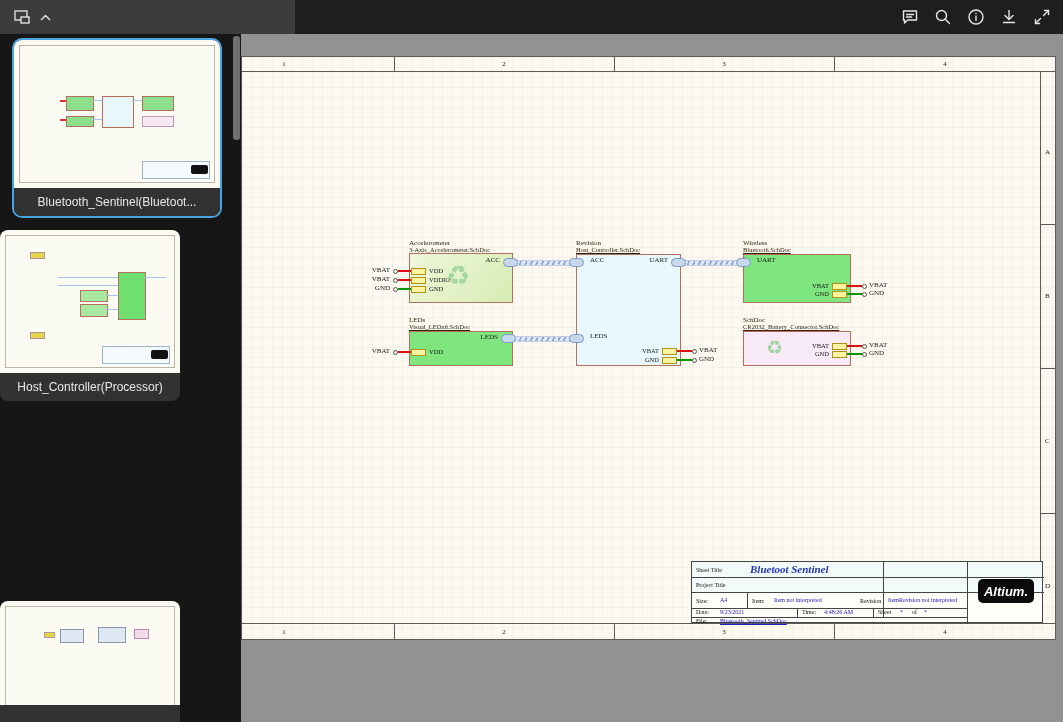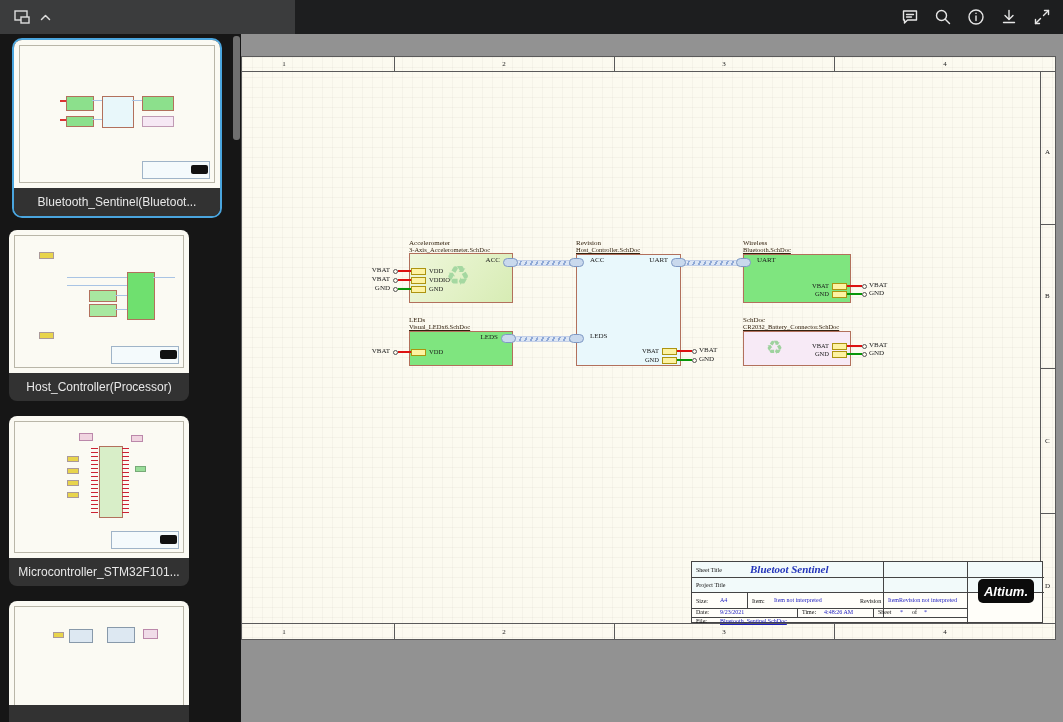--- a/index.html
+++ b/index.html
@@ -12,21 +12,21 @@
   .doc-sel .title{color:#ededed;font-size:13px;white-space:nowrap;}
   .tabs{position:absolute;left:437px;top:0;height:34px;display:flex;}
   .tab{width:48px;height:34px;display:flex;align-items:center;justify-content:center;color:#f0f0f0;font-size:12px;font-weight:700;letter-spacing:.3px;cursor:pointer;}
   .tab.active{background:#5b5b5b;}
   .tb-icons{position:absolute;right:8px;top:0;height:34px;display:flex;align-items:center;gap:7px;}
   .icon-btn{width:26px;height:26px;display:flex;align-items:center;justify-content:center;cursor:pointer;}
   .icon-btn svg{stroke:#e6e6e6;fill:none;stroke-width:1.4;stroke-linecap:round;stroke-linejoin:round;}
 
   
   .sidebar{position:absolute;left:0;top:34px;width:241px;height:688px;background:#161616;z-index:20;}
-  .thumb-card{position:absolute;left:9px;width:180px;cursor:pointer;}
+  .thumb-card{position:absolute;left:0;width:180px;cursor:pointer;}
   .thumb-card.selected{left:12px;width:206px;border:2px solid #4aa5de;border-radius:10px;overflow:hidden;}
   .thumb-preview{position:relative;background:#fbfaf3;width:100%;overflow:hidden;}
   .thumb-card:not(.selected) .thumb-preview{border-radius:8px 8px 0 0;}
   .thumb-label{background:#323232;color:#e8e8e8;font-size:12px;height:28px;display:flex;align-items:center;justify-content:center;white-space:nowrap;overflow:hidden;}
   .thumb-card:not(.selected) .thumb-label{border-radius:0 0 8px 8px;}
   .mini-border{position:absolute;left:5px;top:5px;right:5px;bottom:5px;border:1px solid #b9b6a8;}
   .mini-tb{position:absolute;right:10px;bottom:9px;width:66px;height:16px;border:1px solid #9fb4c8;background:#f4fafc;}
   .mini-logo{position:absolute;right:1px;top:3px;width:17px;height:9px;background:#111;border-radius:2px;}
   .mini-line{position:absolute;background:#a9c4e4;height:1px;}
   .scrollbar-thumb{position:absolute;left:233px;top:2px;width:7px;height:104px;background:#6f6f6f;border-radius:3px;}
@@ -157,39 +157,20 @@
         <div class="mini-line" style="left:144px;top:47px;width:22px;"></div>
         <div class="mini-line" style="left:106px;top:65px;width:12px;"></div>
         <div class="mini-line" style="left:106px;top:79px;width:12px;"></div>
         <div class="mini-tb">
             <div class="mini-logo"></div>
           </div>
       </div>
       <div class="thumb-label">Host_Controller(Processor)</div>
     </div>
 
-    <div class="thumb-card" style="top:382px;">
-      <div class="thumb-preview" style="height:142px;">
-        <div class="mini-border"></div>
-        <div class="abs" style="left:90px;top:30px;width:22px;height:70px;background:#d8eec8;border:1px solid #b2705c;"></div>
-        <div class="abs" style="left:82px;top:32px;width:7px;height:66px;background:repeating-linear-gradient(to bottom,#c23 0 1px,transparent 1px 4px);"></div>
-        <div class="abs" style="left:113px;top:32px;width:7px;height:66px;background:repeating-linear-gradient(to bottom,#c23 0 1px,transparent 1px 4px);"></div>
-        <div class="abs" style="left:58px;top:40px;width:10px;height:4px;background:#e8d44c;border:1px solid #a99;"></div>
-        <div class="abs" style="left:58px;top:52px;width:10px;height:4px;background:#e8d44c;border:1px solid #a99;"></div>
-        <div class="abs" style="left:58px;top:64px;width:10px;height:4px;background:#e8d44c;border:1px solid #a99;"></div>
-        <div class="abs" style="left:58px;top:76px;width:10px;height:4px;background:#e8d44c;border:1px solid #a99;"></div>
-        <div class="abs" style="left:70px;top:17px;width:12px;height:6px;background:#f0d4e0;border:1px solid #b8a;"></div>
-        <div class="abs" style="left:122px;top:19px;width:10px;height:5px;background:#f0d4e0;border:1px solid #b8a;"></div>
-        <div class="abs" style="left:126px;top:50px;width:9px;height:4px;background:#9d9;border:1px solid #7a7;"></div>
-        <div class="mini-tb">
-            <div class="mini-logo"></div>
-          </div>
-      </div>
-      <div class="thumb-label">Microcontroller_STM32F101...</div>
-    </div>
 
     <div class="thumb-card" style="top:567px;">
       <div class="thumb-preview" style="height:104px;">
         <div class="mini-border" style="bottom:-20px;"></div>
         <div class="abs" style="left:60px;top:28px;width:22px;height:12px;background:#dde8f2;border:1px solid #8899aa;"></div>
         <div class="abs" style="left:98px;top:26px;width:26px;height:14px;background:#dde8f2;border:1px solid #8899aa;"></div>
         <div class="abs" style="left:44px;top:31px;width:9px;height:4px;background:#e8d44c;border:1px solid #a99;"></div>
         <div class="abs" style="left:134px;top:28px;width:13px;height:8px;background:#f0dce8;border:1px solid #b8a;"></div>
       </div>
       <div class="thumb-label"></div>

